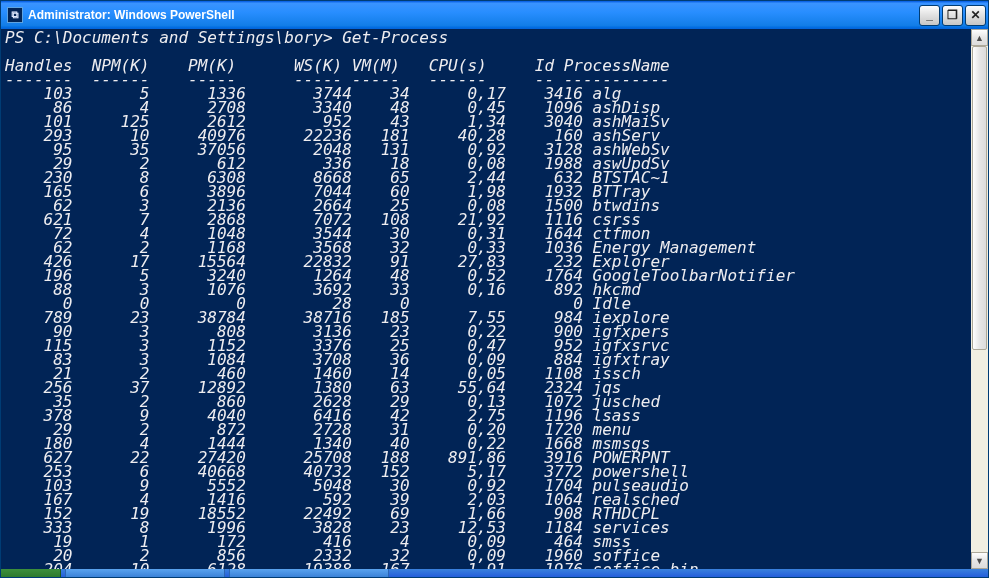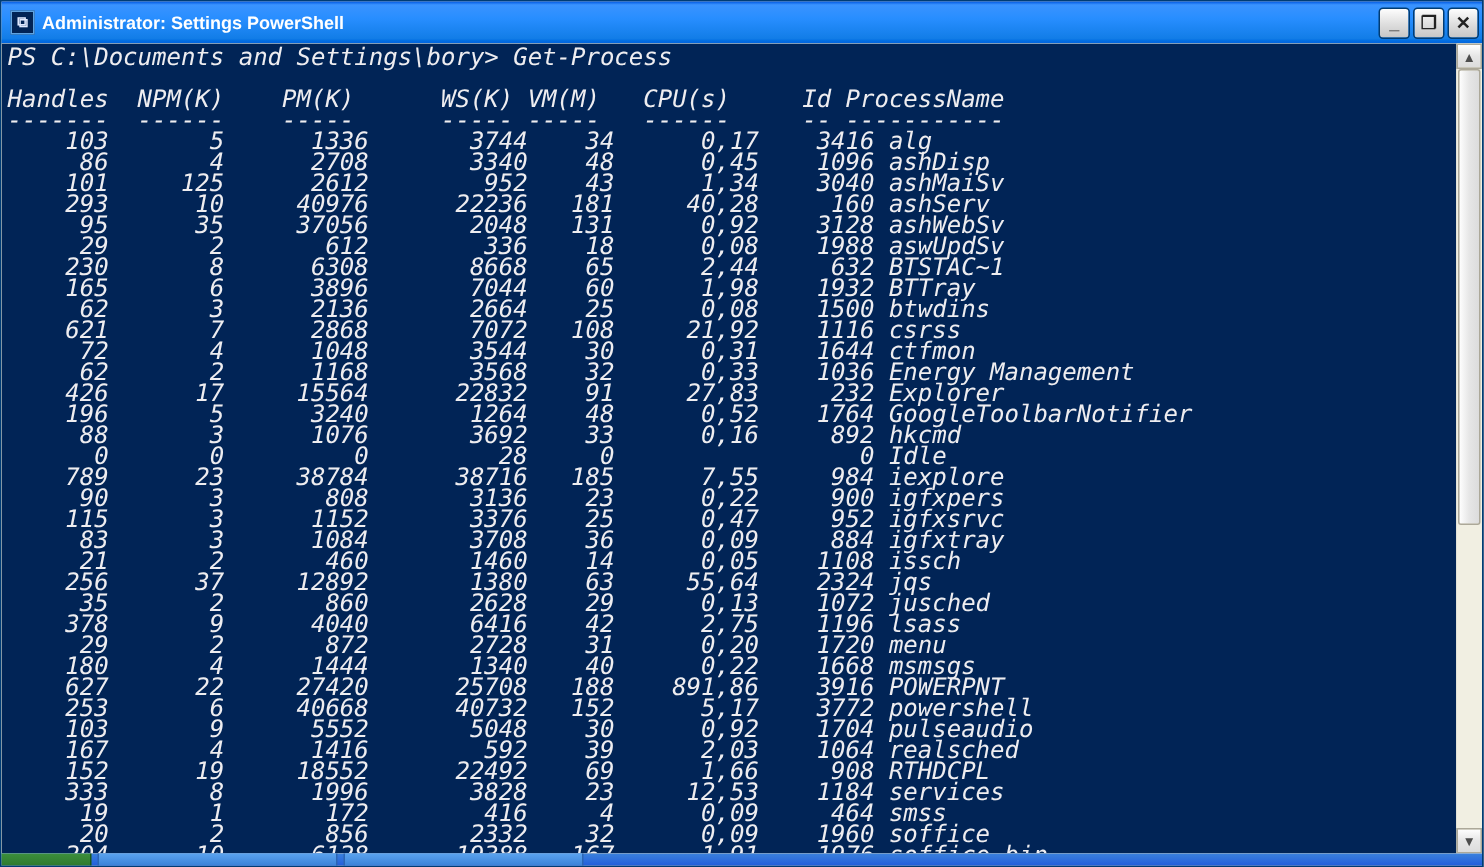--- a/index.html
+++ b/index.html
@@ -133,21 +133,21 @@
   }
 </style>
 </head>
 <body>
 
 <div class="window">
   <div class="titlebar">
     <span class="app-icon">
       <span>⧉</span>
     </span>
-    <span class="title-text">Administrator: Settings PowerShell</span>
+    <span class="title-text">Administrator: Windows PowerShell</span>
     <div class="win-controls">
       <div class="win-btn">
           <span>_</span>
         </div>
       <div class="win-btn">
           <span>❐</span>
         </div>
       <div class="win-btn close">
           <span>✕</span>
         </div>

